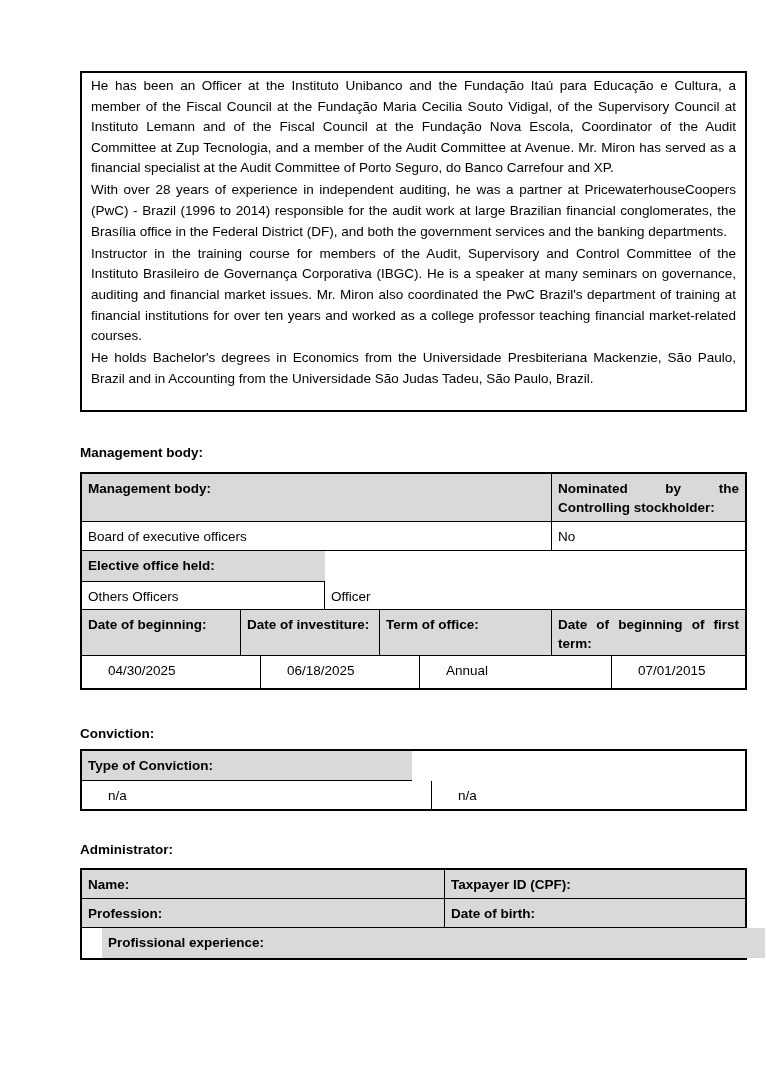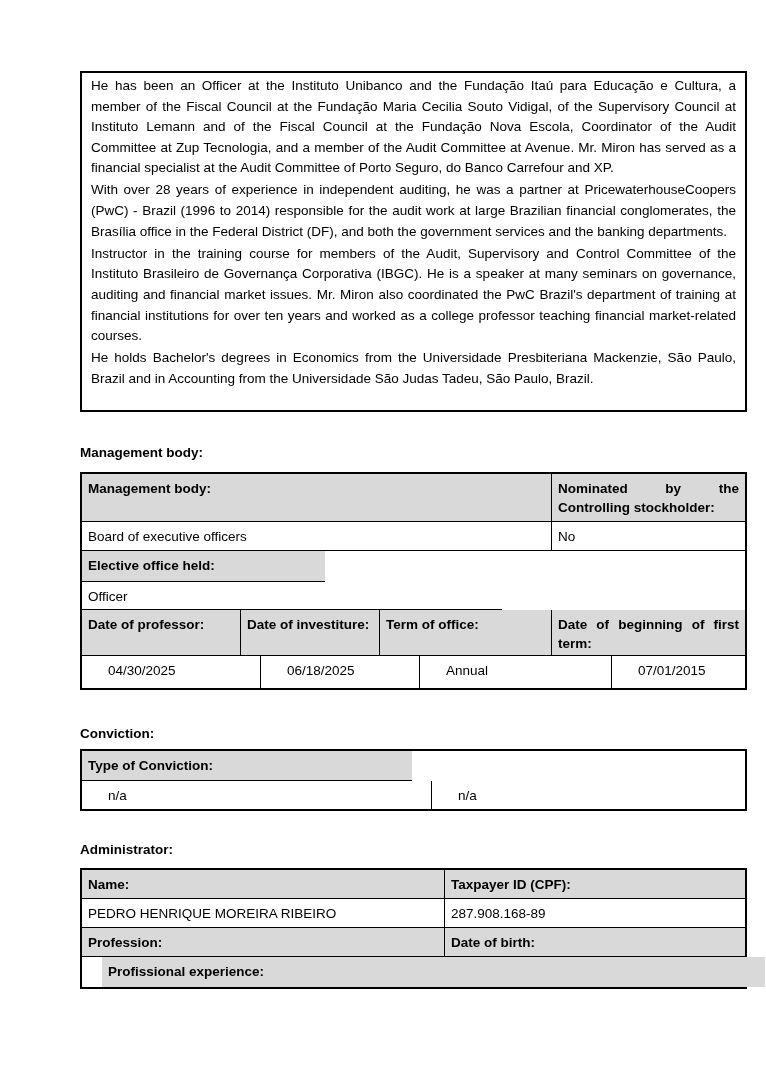--- a/index.html
+++ b/index.html
@@ -73,24 +73,25 @@
         <div class="td th c2 justify">Nominated by the Controlling stockholder:</div>
       </div>
       <div class="tr m-r2">
         <div class="td c1">Board of executive officers</div>
         <div class="td c2">No</div>
       </div>
       <div class="tr m-r3">
         <div class="td th c1">Elective office held:</div>
       </div>
       <div class="tr m-r4">
+        <div class="td c1">Others Officers</div>
         <div class="td c2">Officer</div>
       </div>
       <div class="tr m-r5">
-        <div class="td th c1">Date of professor:</div>
+        <div class="td th c1">Date of beginning:</div>
         <div class="td th c2">Date of investiture:</div>
         <div class="td th c3">Term of office:</div>
         <div class="td th c4 justify">Date of beginning of first term:</div>
       </div>
       <div class="tr m-r6">
         <div class="td c1">04/30/2025</div>
         <div class="td c2">06/18/2025</div>
         <div class="td c3">Annual</div>
         <div class="td c4">07/01/2015</div>
       </div>
@@ -109,24 +110,20 @@
     </div>
 
     <p class="section-heading h-administrator">Administrator:</p>
 
     <div class="tbl ad">
       <div class="tr ad-r">
         <div class="td th c1">Name:</div>
         <div class="td th c2">Taxpayer ID (CPF):</div>
       </div>
       <div class="tr ad-r">
-        <div class="td c1">PEDRO HENRIQUE MOREIRA RIBEIRO</div>
-        <div class="td c2">287.908.168-89</div>
-      </div>
-      <div class="tr ad-r">
         <div class="td th c1">Profession:</div>
         <div class="td th c2">Date of birth:</div>
       </div>
       <div class="tr ad-r5">
         <div class="td th cfull">Profissional experience:</div>
       </div>
     </div>
 
   </div>
 </div>

